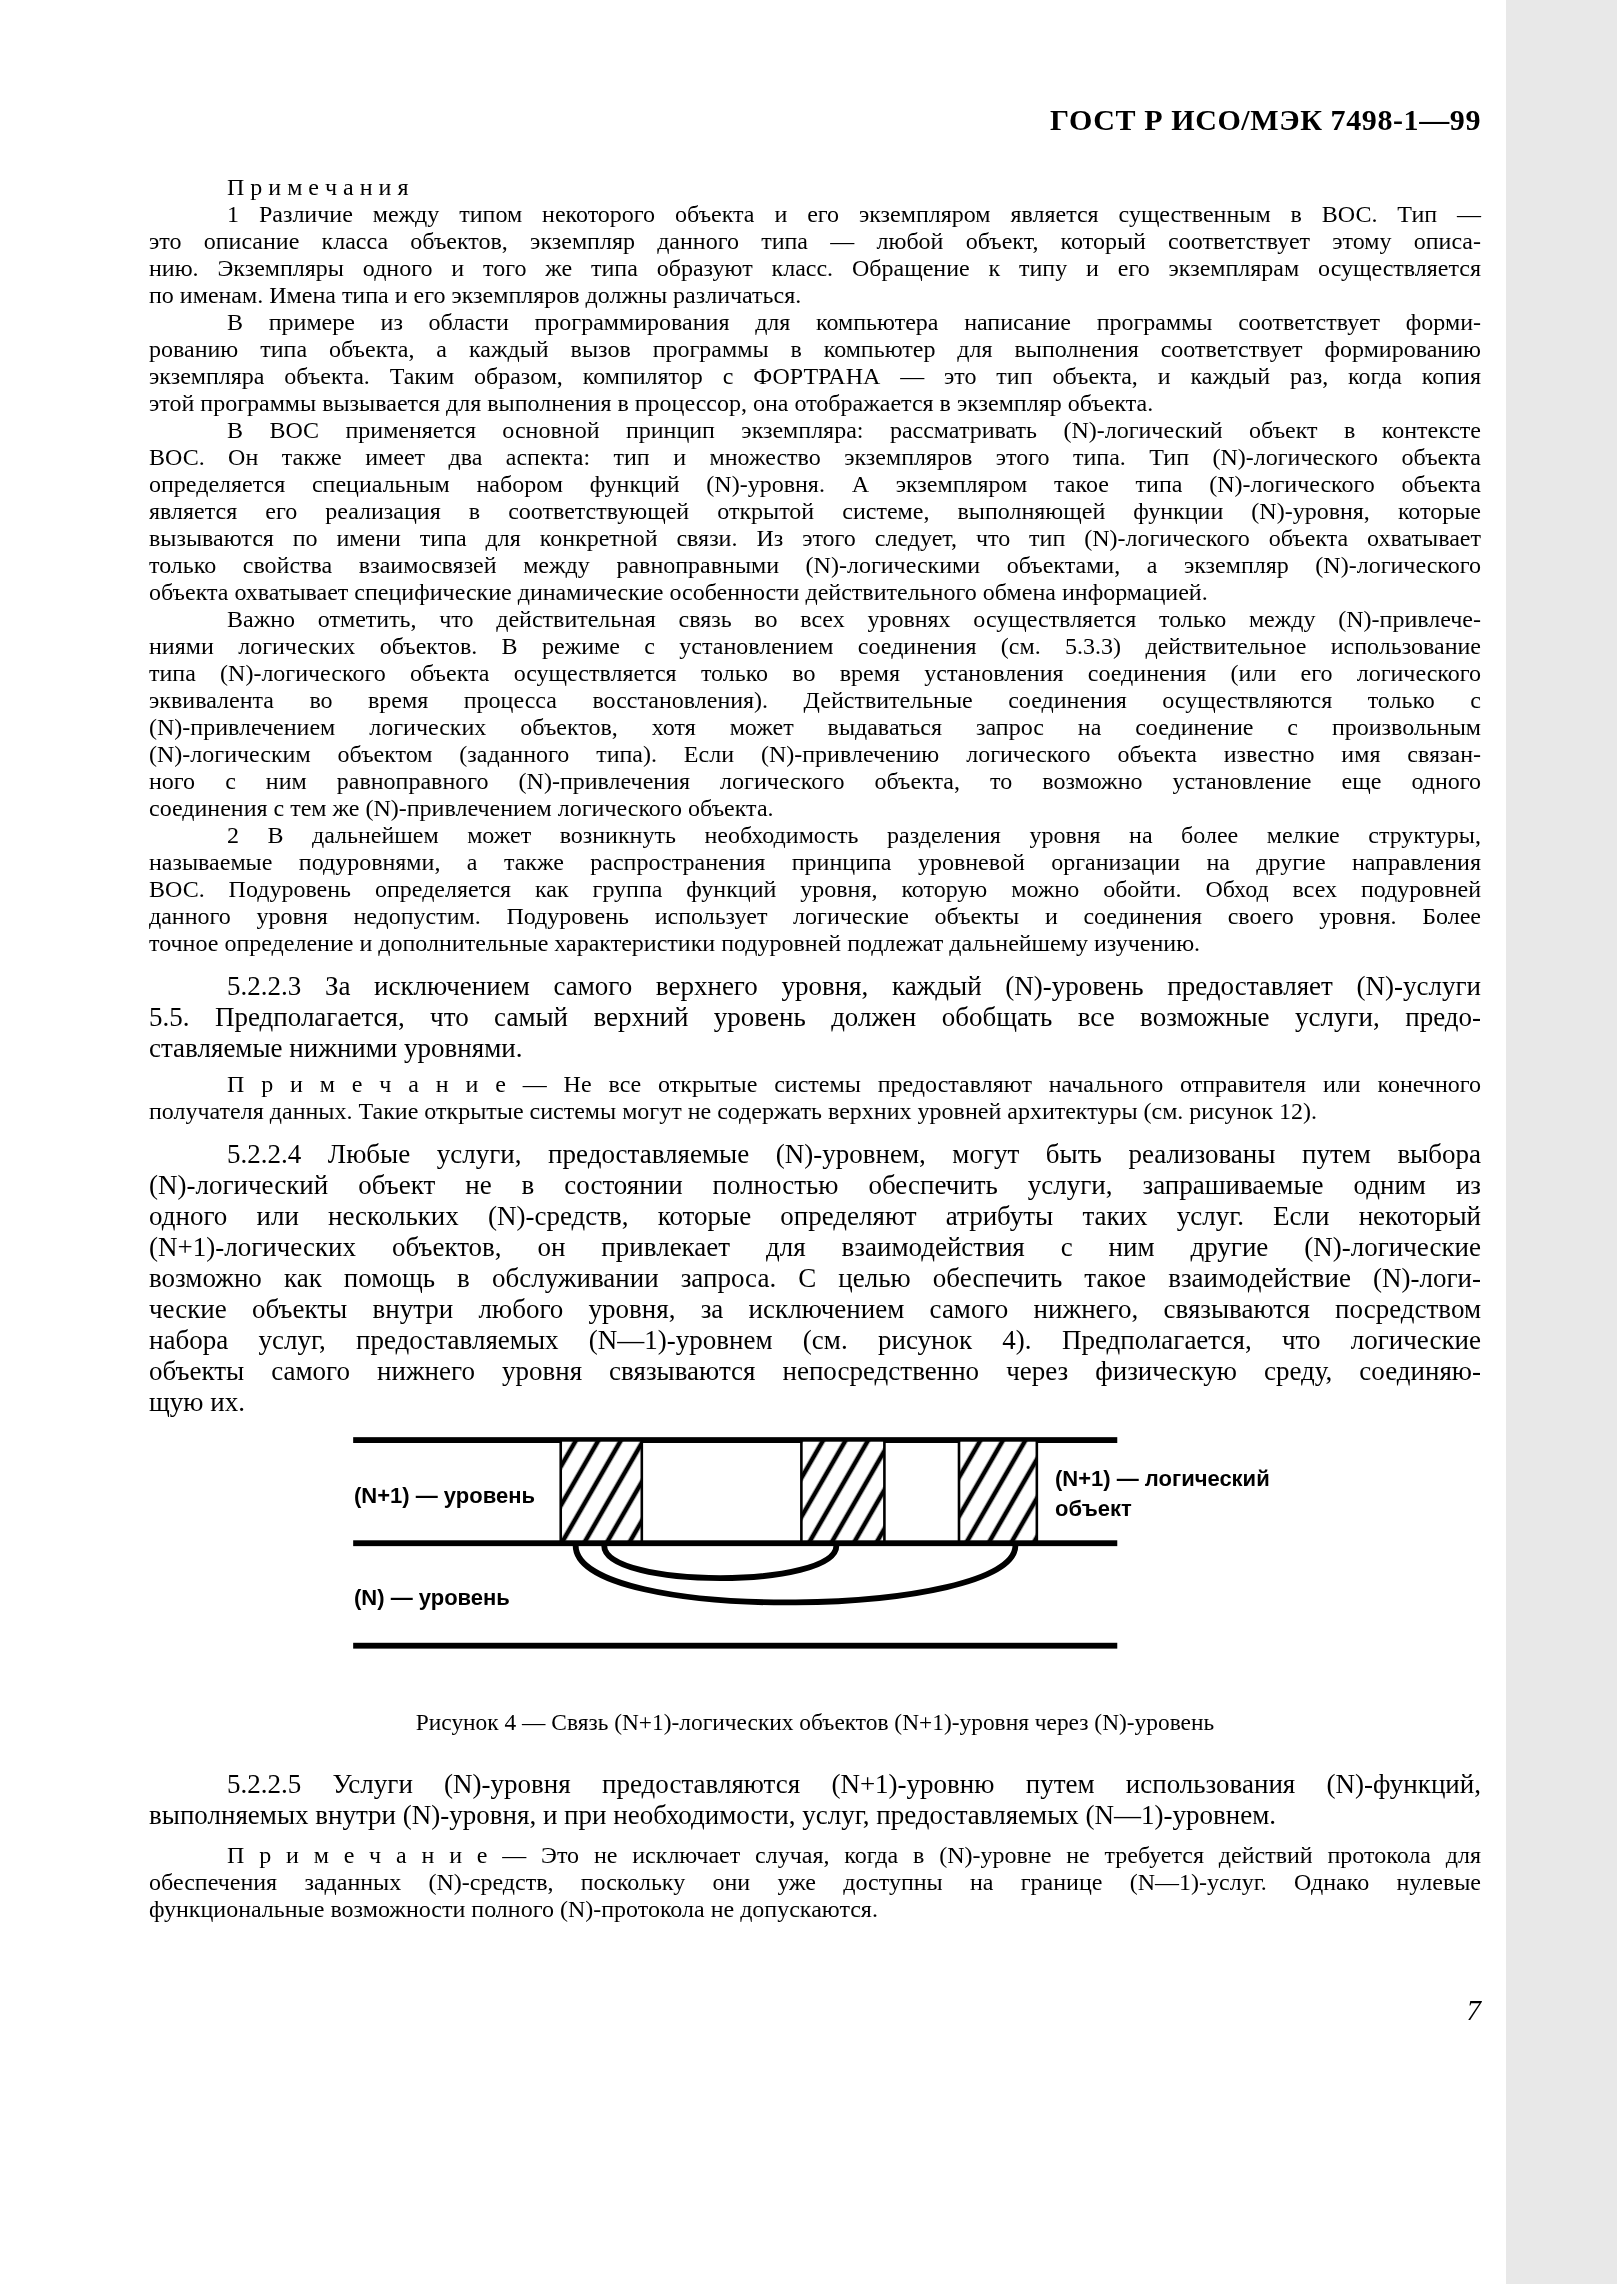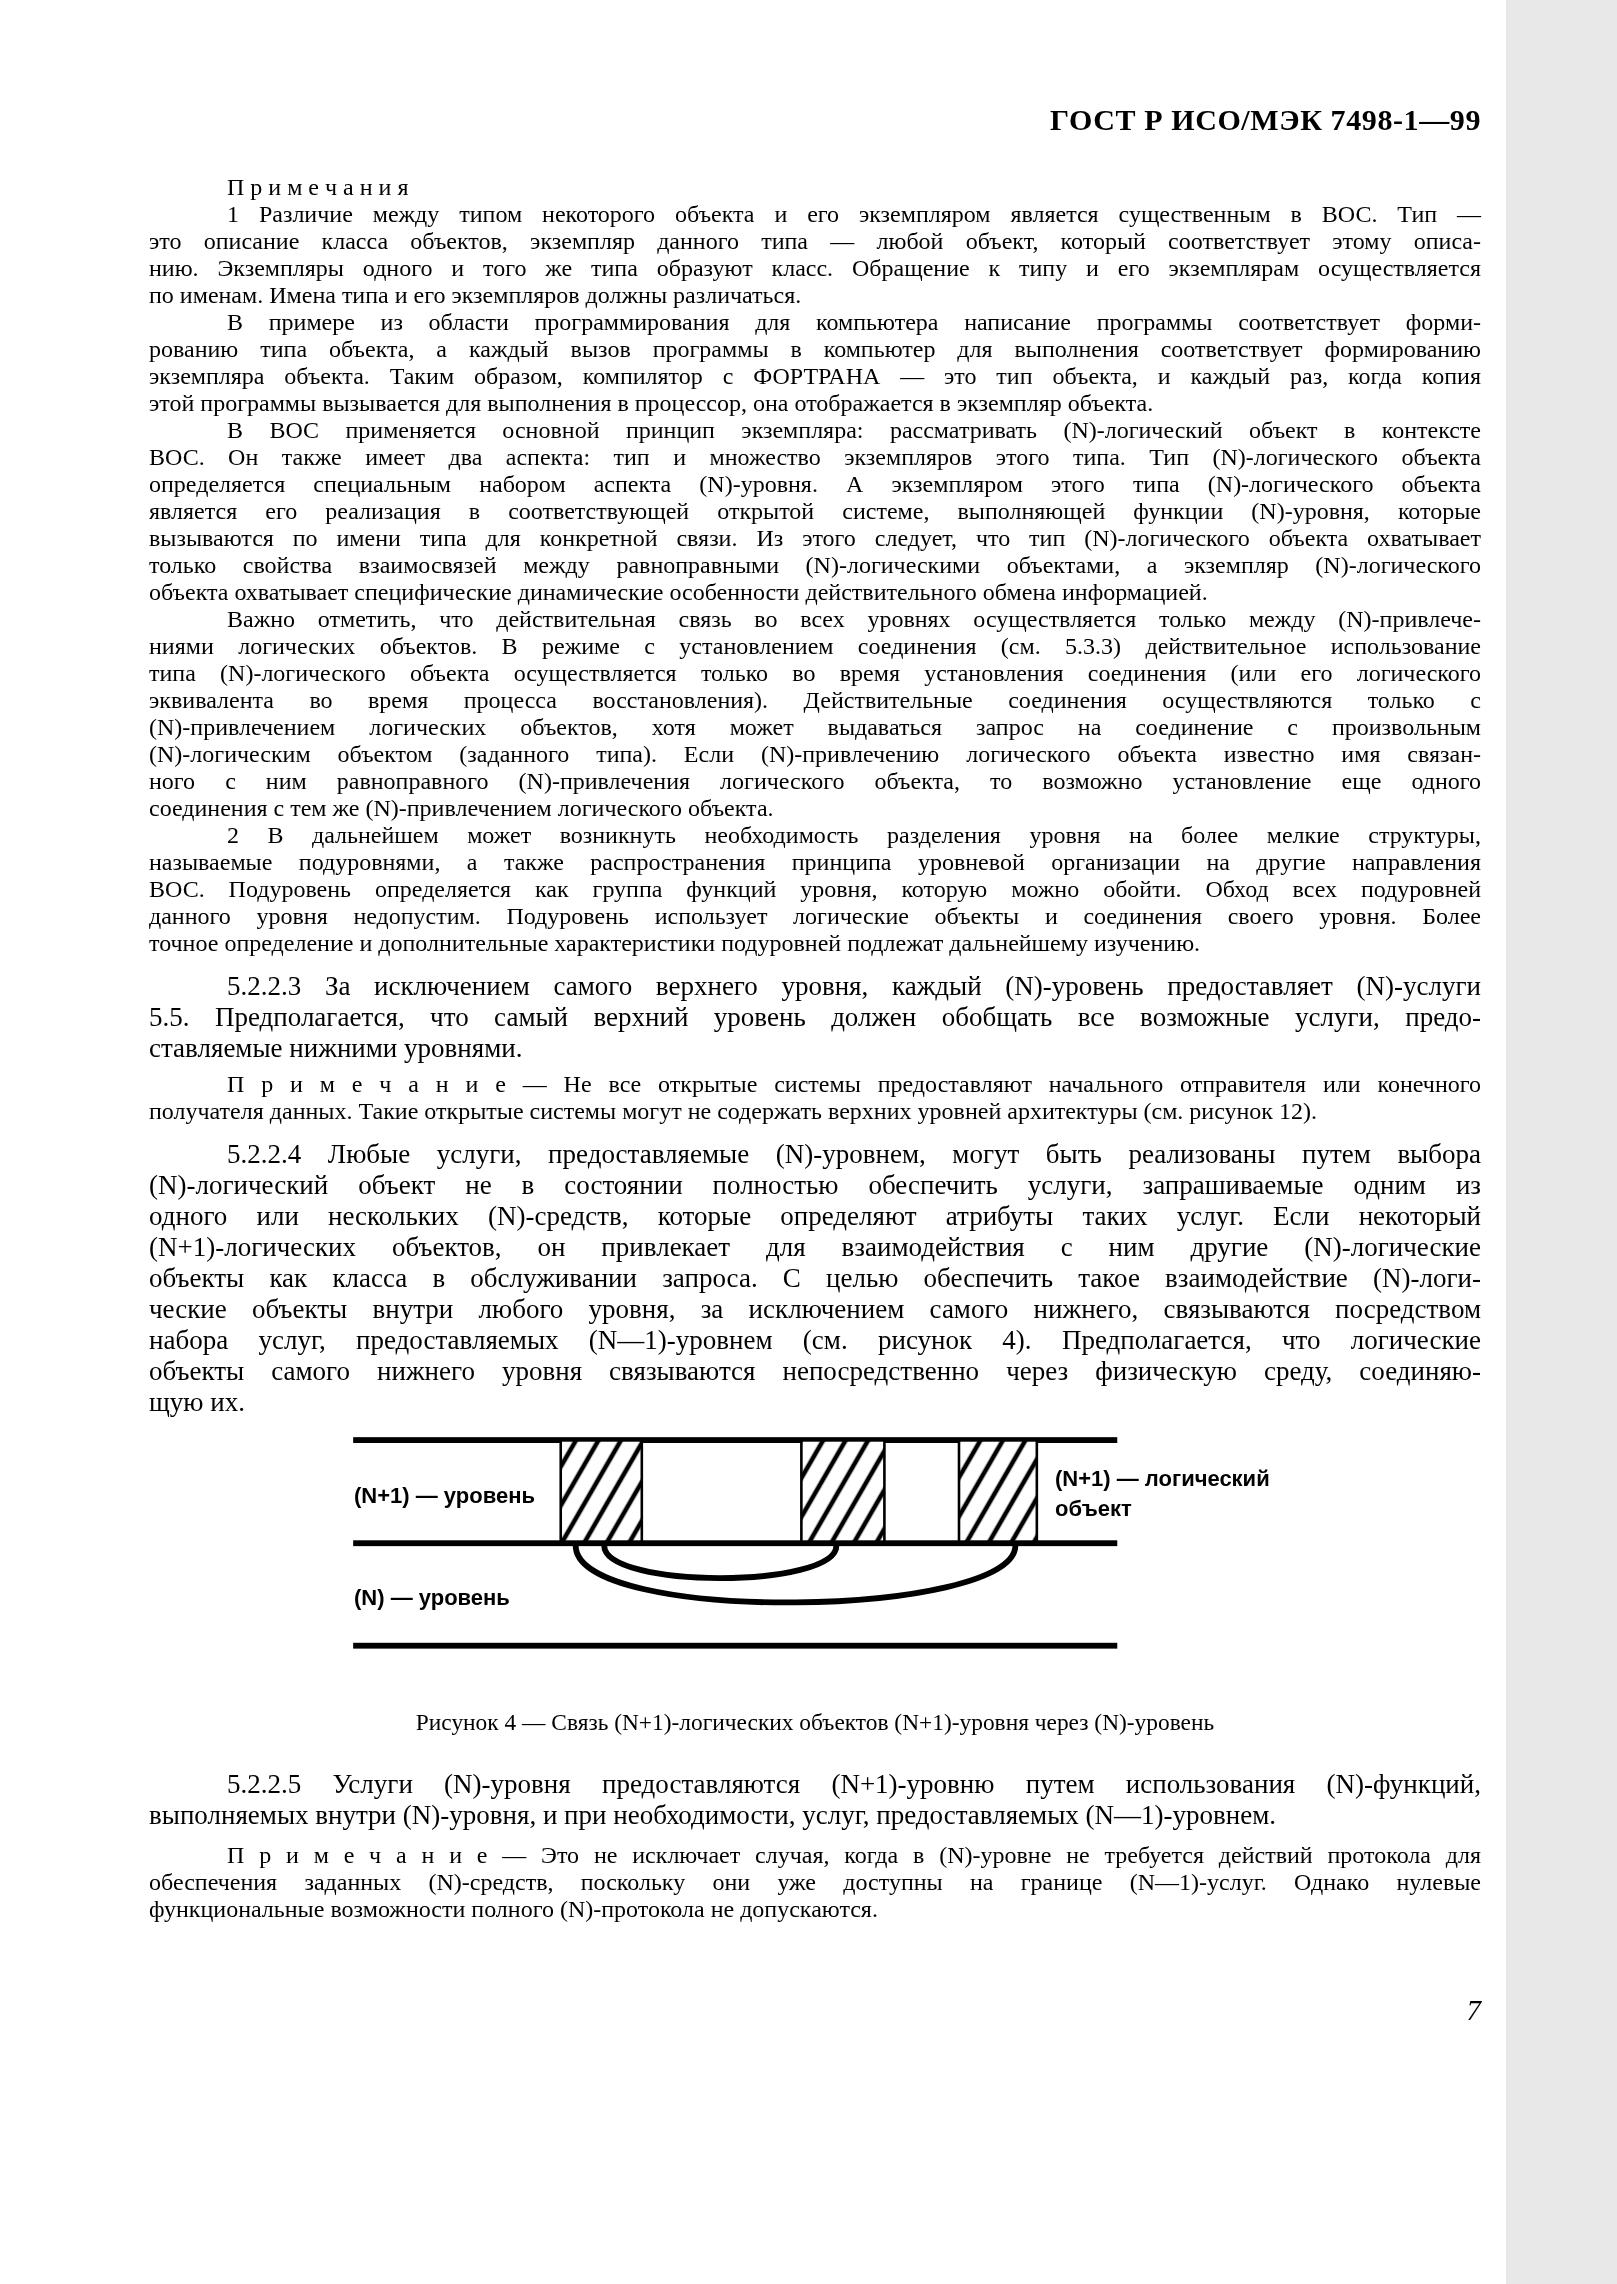--- a/index.html
+++ b/index.html
@@ -62,21 +62,21 @@
         </div>
         <div class="b note">
           <div class="line first">В примере из области программирования для компьютера написание программы соответствует форми-</div>
           <div class="line">рованию типа объекта, а каждый вызов программы в компьютер для выполнения соответствует формированию</div>
           <div class="line">экземпляра объекта. Таким образом, компилятор с ФОРТРАНА — это тип объекта, и каждый раз, когда копия</div>
           <div class="line end">этой программы вызывается для выполнения в процессор, она отображается в экземпляр объекта.</div>
         </div>
         <div class="b note">
           <div class="line first">В ВОС применяется основной принцип экземпляра: рассматривать (N)-логический объект в контексте</div>
           <div class="line">ВОС. Он также имеет два аспекта: тип и множество экземпляров этого типа. Тип (N)-логического объекта</div>
-          <div class="line">определяется специальным набором аспекта (N)-уровня. А экземпляром этого типа (N)-логического объекта</div>
+          <div class="line">определяется специальным набором функций (N)-уровня. А экземпляром такое типа (N)-логического объекта</div>
           <div class="line">является его реализация в соответствующей открытой системе, выполняющей функции (N)-уровня, которые</div>
           <div class="line">вызываются по имени типа для конкретной связи. Из этого следует, что тип (N)-логического объекта охватывает</div>
           <div class="line">только свойства взаимосвязей между равноправными (N)-логическими объектами, а экземпляр (N)-логического</div>
           <div class="line end">объекта охватывает специфические динамические особенности действительного обмена информацией.</div>
         </div>
         <div class="b note">
           <div class="line first">Важно отметить, что действительная связь во всех уровнях осуществляется только между (N)-привлече-</div>
           <div class="line">ниями логических объектов. В режиме с установлением соединения (см. 5.3.3) действительное использование</div>
           <div class="line">типа (N)-логического объекта осуществляется только во время установления соединения (или его логического</div>
           <div class="line">эквивалента во время процесса восстановления). Действительные соединения осуществляются только с</div>
@@ -99,21 +99,21 @@
         </div>
         <div class="b note" style="margin-top: 6.5px;">
           <div class="line first">П р и м е ч а н и е — Не все открытые системы предоставляют начального отправителя или конечного</div>
           <div class="line end">получателя данных. Такие открытые системы могут не содержать верхних уровней архитектуры (см. рисунок 12).</div>
         </div>
         <div class="b main" style="margin-top: 14.3px;">
           <div class="line first">5.2.2.4 Любые услуги, предоставляемые (N)-уровнем, могут быть реализованы путем выбора</div>
           <div class="line">(N)-логический объект не в состоянии полностью обеспечить услуги, запрашиваемые одним из</div>
           <div class="line">одного или нескольких (N)-средств, которые определяют атрибуты таких услуг. Если некоторый</div>
           <div class="line">(N+1)-логических объектов, он привлекает для взаимодействия с ним другие (N)-логические</div>
-          <div class="line">объекты как класса в обслуживании запроса. С целью обеспечить такое взаимодействие (N)-логи-</div>
+          <div class="line">возможно как помощь в обслуживании запроса. С целью обеспечить такое взаимодействие (N)-логи-</div>
           <div class="line">ческие объекты внутри любого уровня, за исключением самого нижнего, связываются посредством</div>
           <div class="line">набора услуг, предоставляемых (N—1)-уровнем (см. рисунок 4). Предполагается, что логические</div>
           <div class="line">объекты самого нижнего уровня связываются непосредственно через физическую среду, соединяю-</div>
           <div class="line end">щую их.</div>
         </div>
       </div>
 
     <div class="figure-wrap">
       <svg width="1332" height="240" viewBox="0 0 2050 370">
         <defs>

